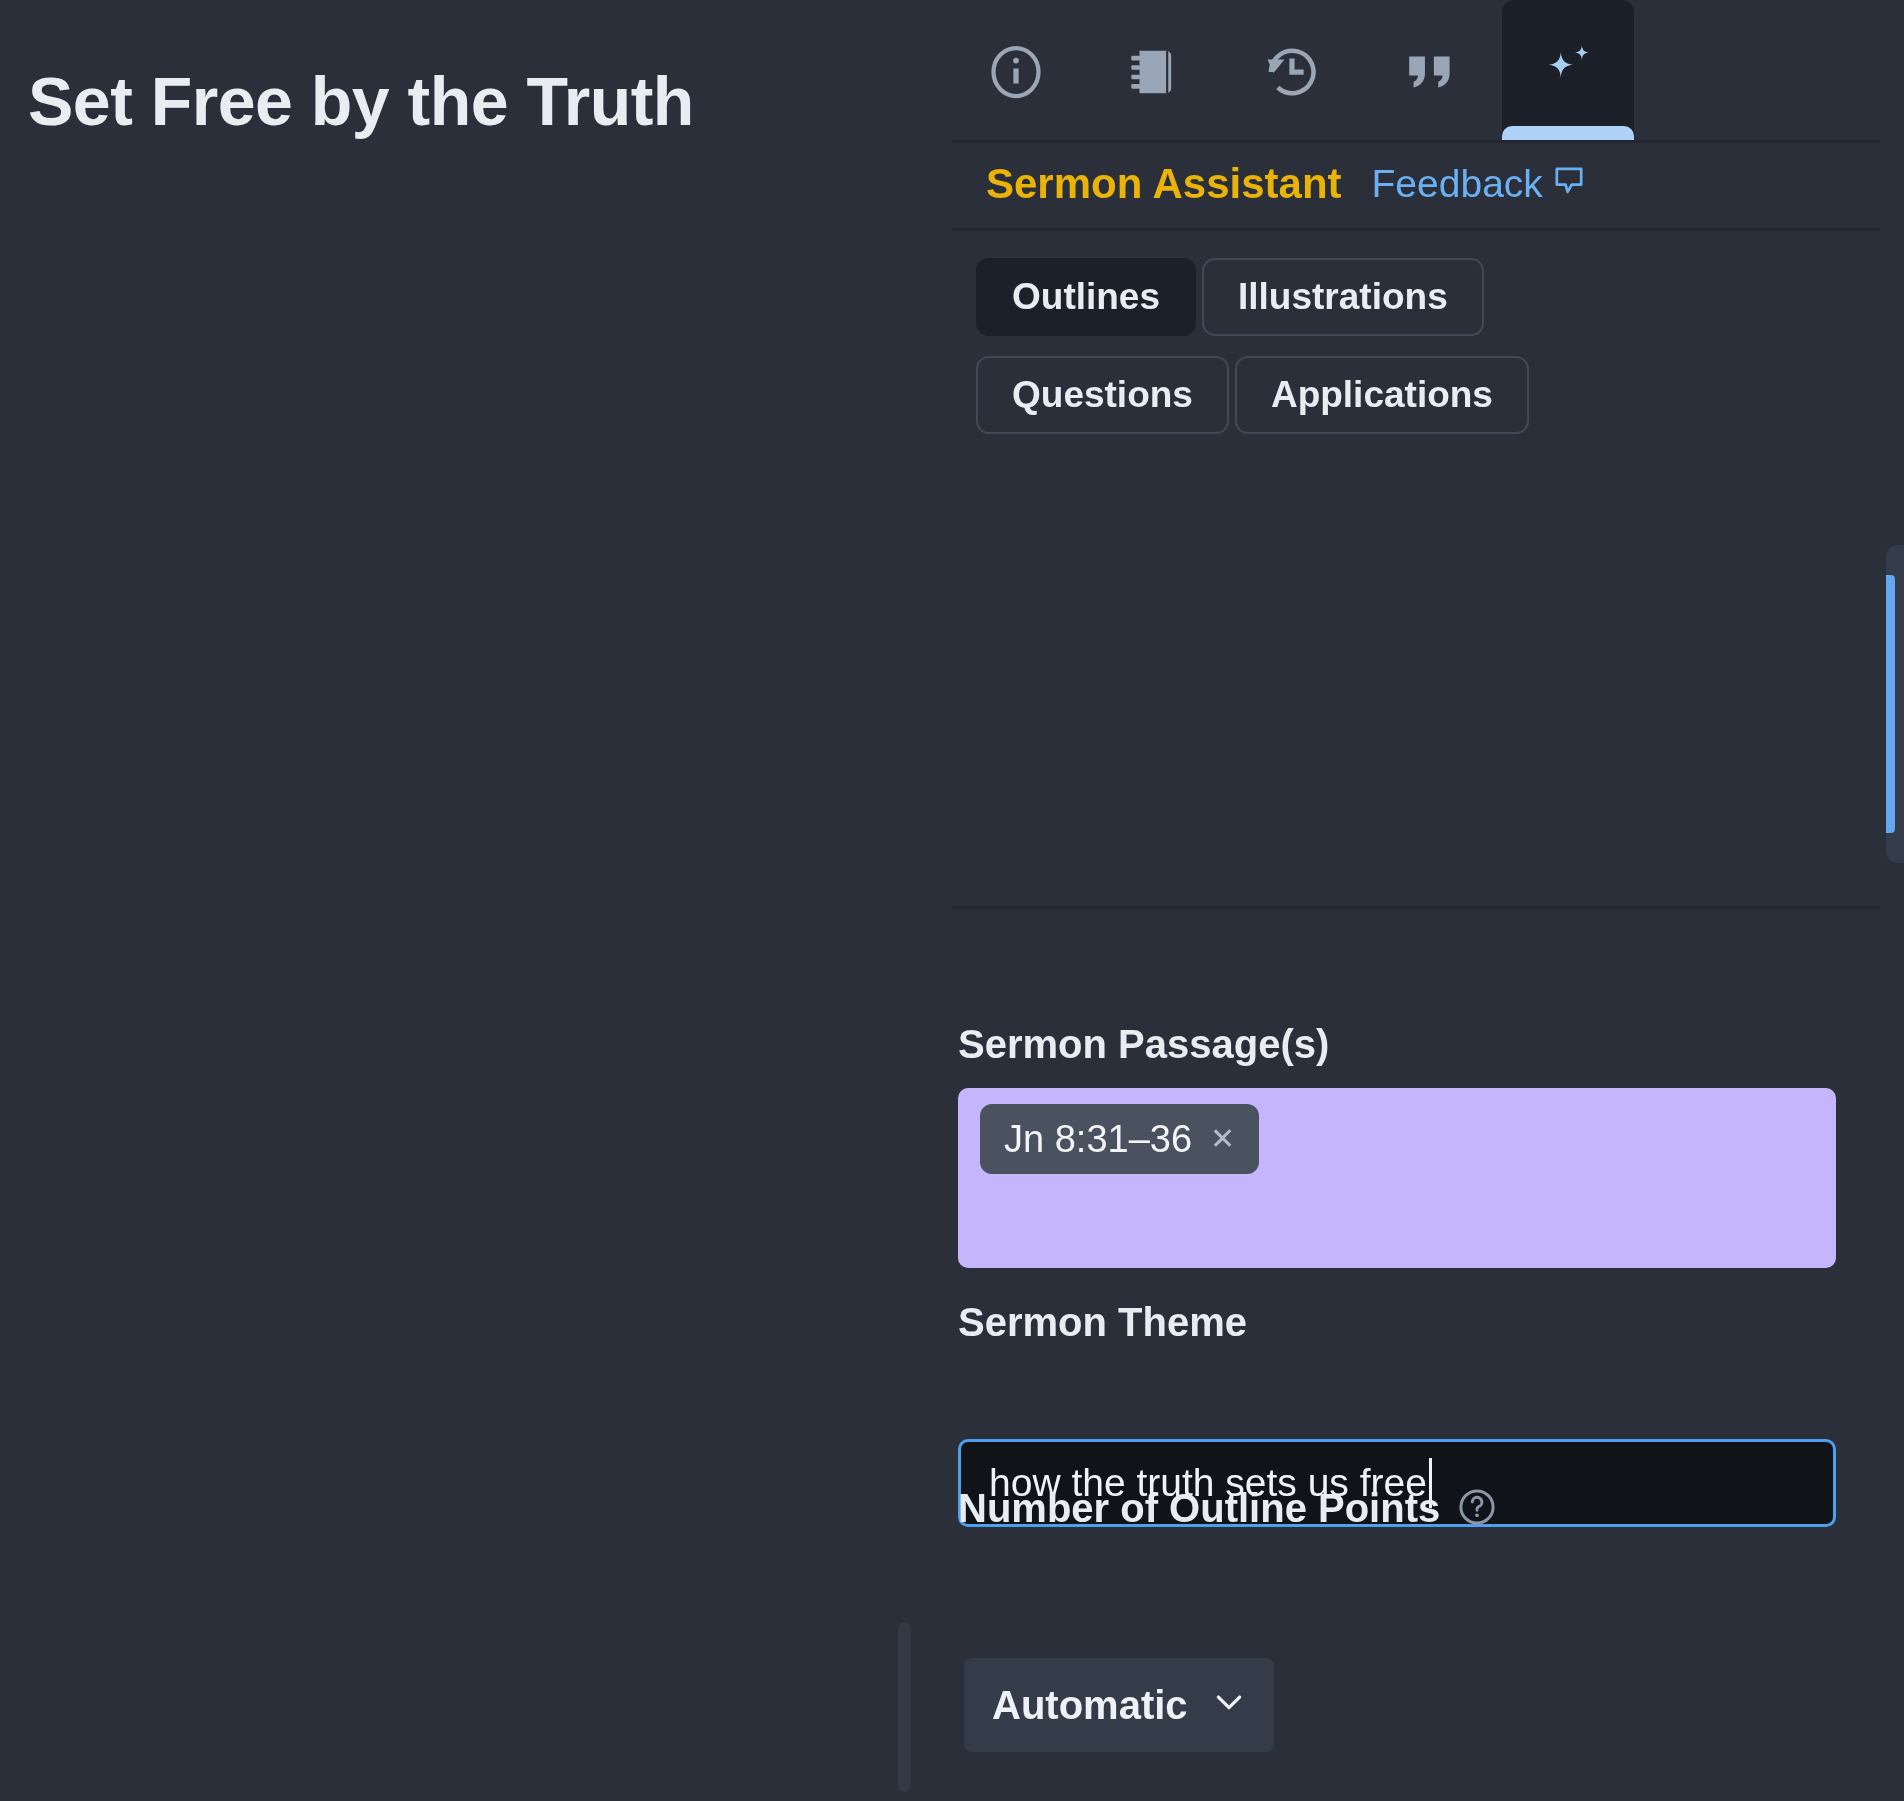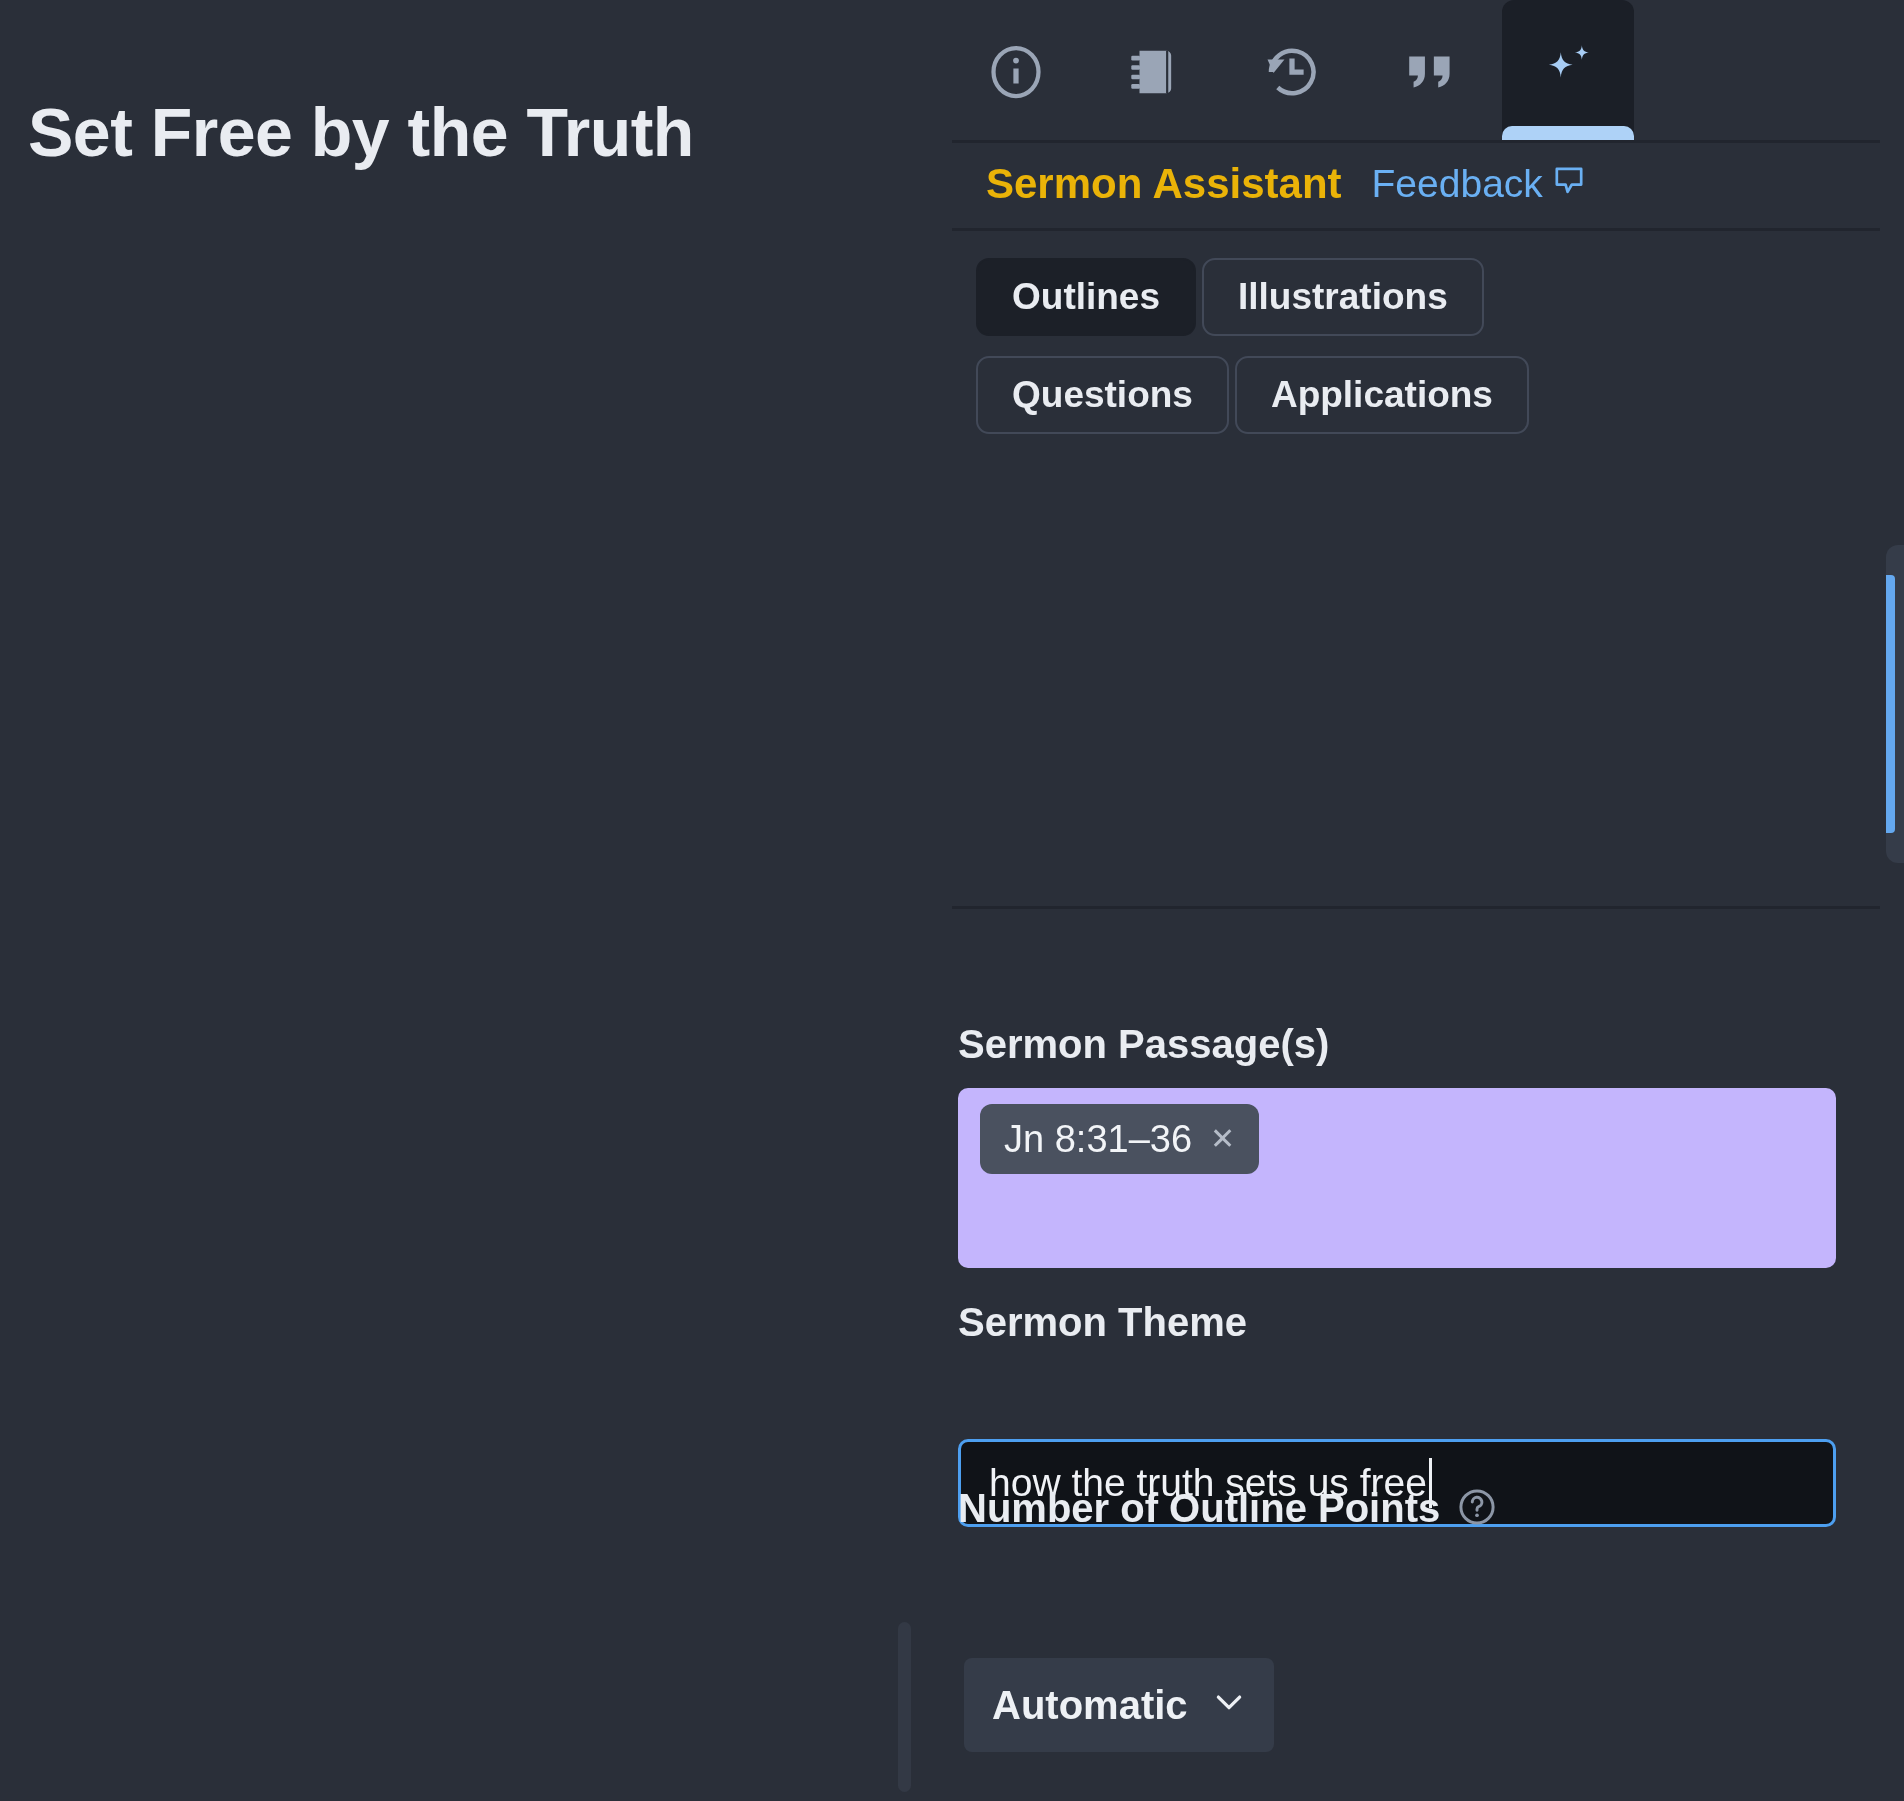--- a/index.html
+++ b/index.html
@@ -26,21 +26,20 @@
   }
   #doc-title {
     position: absolute;
     left: 28px;
     top: 62px;
     font-size: 68px;
     font-weight: 700;
     letter-spacing: -0.5px;
     color: #e9ecf1;
     white-space: nowrap;
-    margin-top: 31px;
   }
   #pane-splitter {
     position: absolute;
     left: 898px;
     top: 1622px;
     width: 13px;
     height: 170px;
     background: #333945;
     border-radius: 7px;
     cursor: col-resize;

